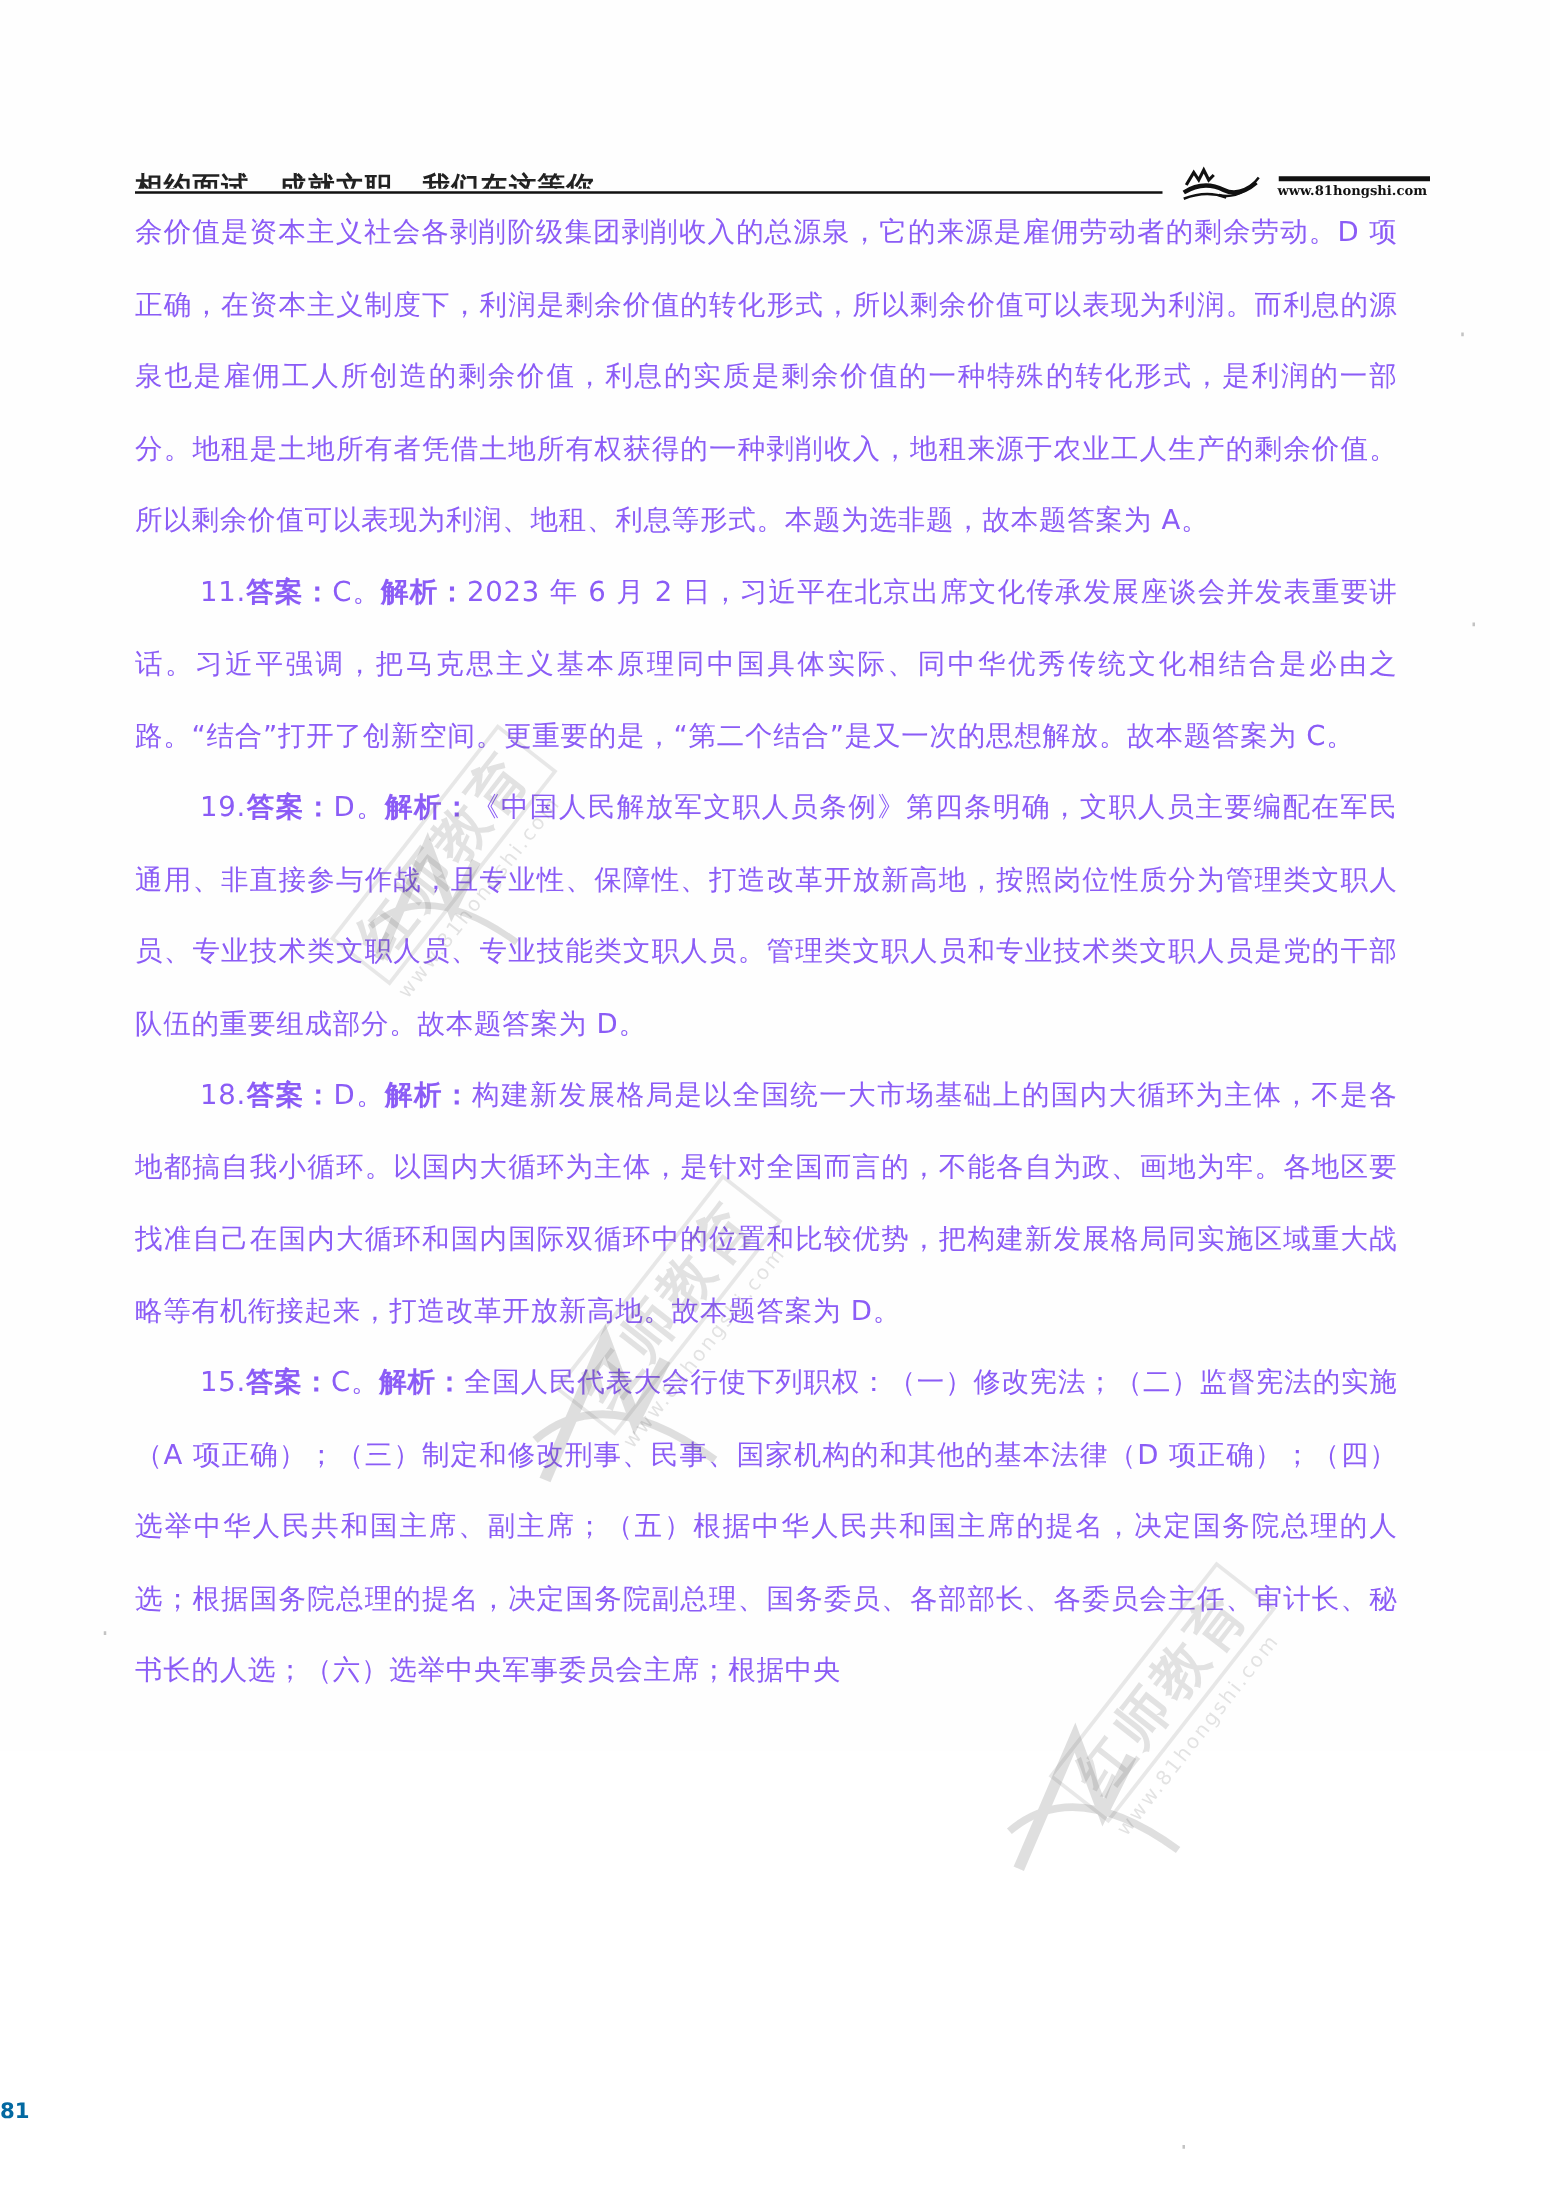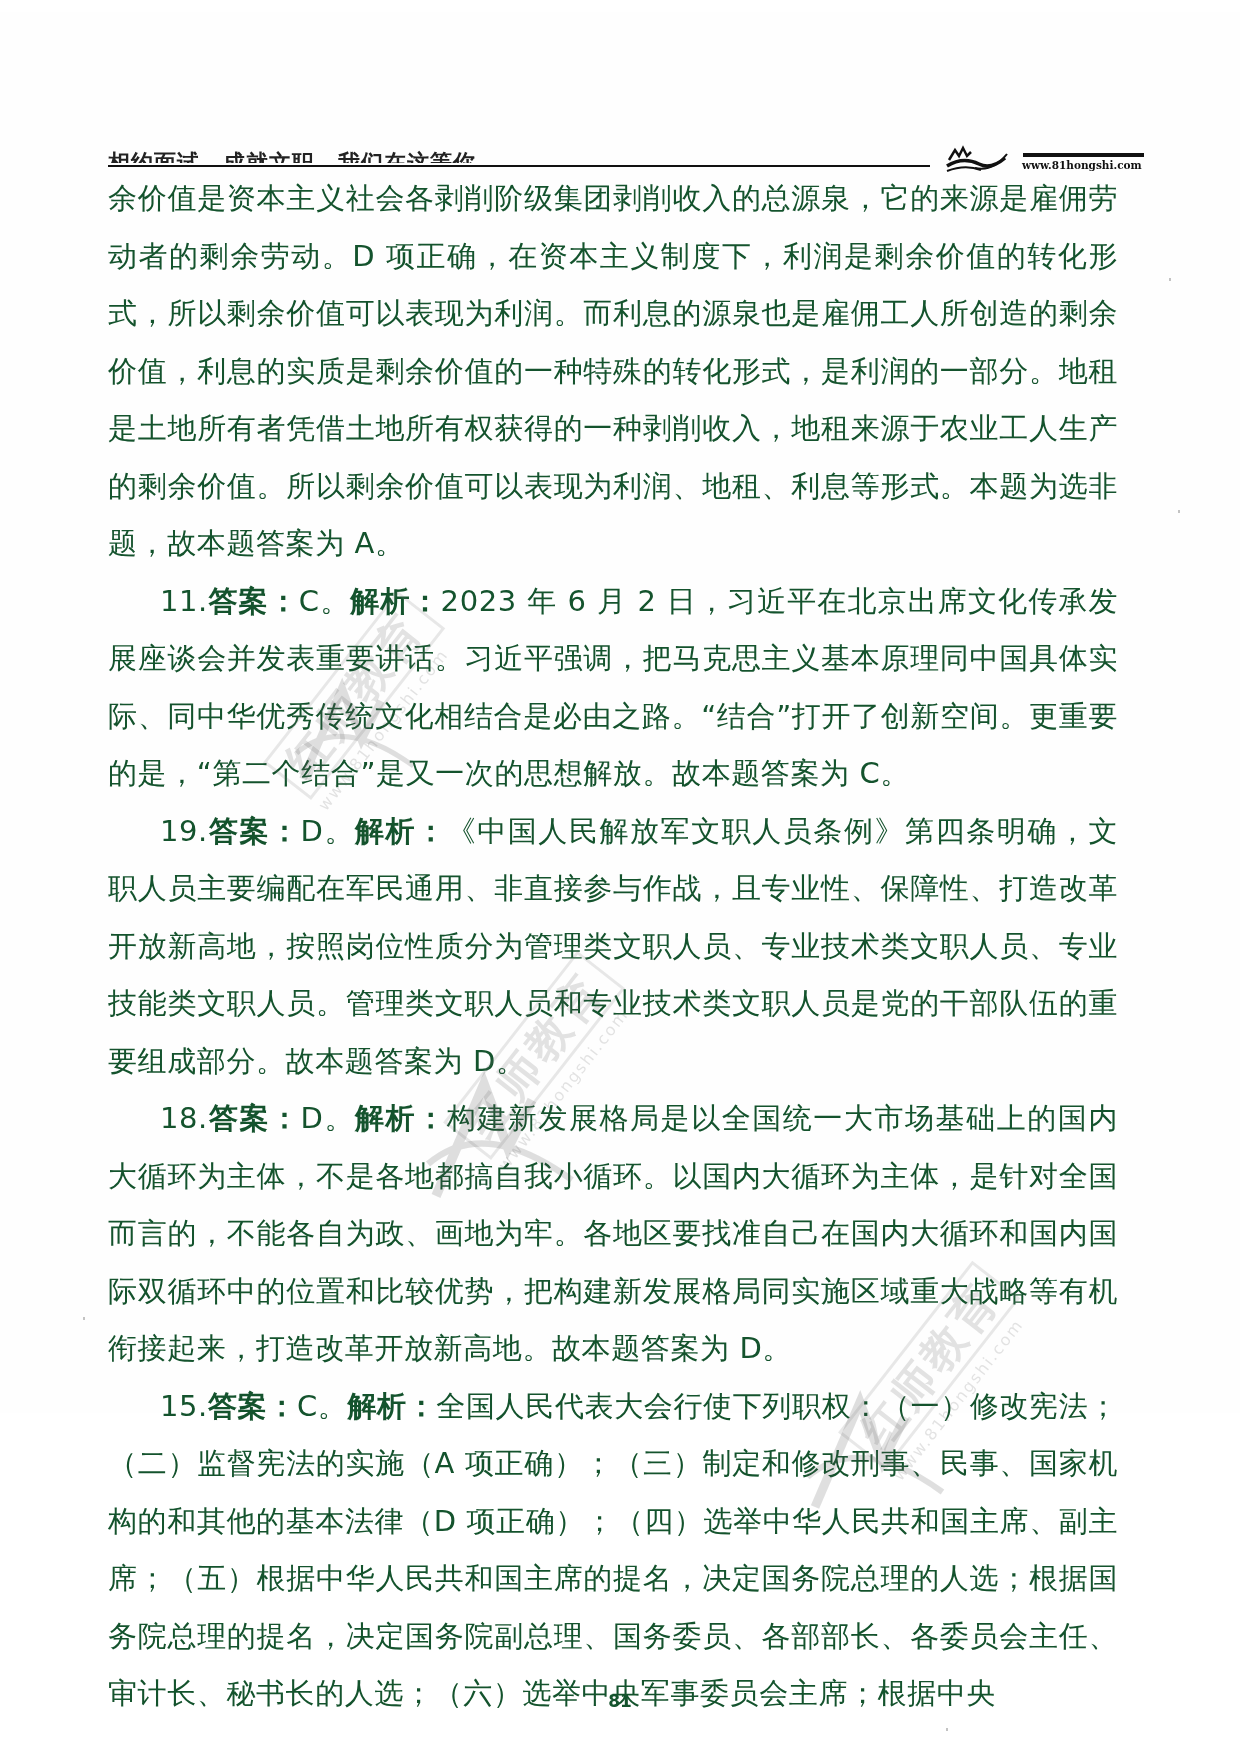--- a/index.html
+++ b/index.html
@@ -10,21 +10,21 @@
     body {
       width: 1240px;
       height: 1754px;
       position: relative;
       overflow: hidden;
       font-family: "DejaVu Serif", "Liberation Serif", serif;
       color: #1a1a1a;
     }
     .page {
       position: absolute;
-      left: 0; top: 12px;
+      left: 0; top: 0;
       width: 1240px;
       height: 1401px;
       background: #fefefe;
     }
     
     .header {
       position: absolute;
       left: 108px;
       top: 136px;
       width: 1036px;
@@ -79,47 +79,47 @@
     }
     
     .content {
       position: absolute;
       left: 108px;
       top: 158px;
       width: 1010px;
     }
     .para {
       font-family: "DejaVu Sans", sans-serif;
-      font-size: 29px;
+      font-size: 22px;
       line-height: 57.5px;
       letter-spacing: 0.6px;
       text-align: justify;
       text-align-last: left;
       margin: 0;
-      color: #14532d;
+      color: #8b5cf6;
     }
     .para.indent {
       text-indent: 52px;
     }
     .q-num {
       font-weight: normal;
     }
     .q-label {
       font-weight: bold;
     }
     .page-number {
       position: absolute;
       left: 0;
       width: 1240px;
       top: 1679px;
-      text-align: center;
+      text-align: left;
       font-family: "DejaVu Sans", sans-serif;
       font-weight: bold;
       font-size: 17px;
-      color: #14532d;
+      color: #0369a1;
     }
     
     .watermark {
       position: absolute;
       pointer-events: none;
       opacity: 0.16;
       transform: rotate(-52deg);
       transform-origin: center;
       font-family: "DejaVu Sans", sans-serif;
       color: #555;

